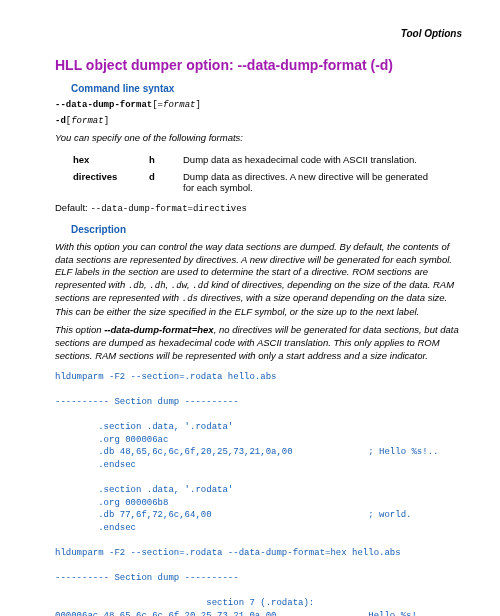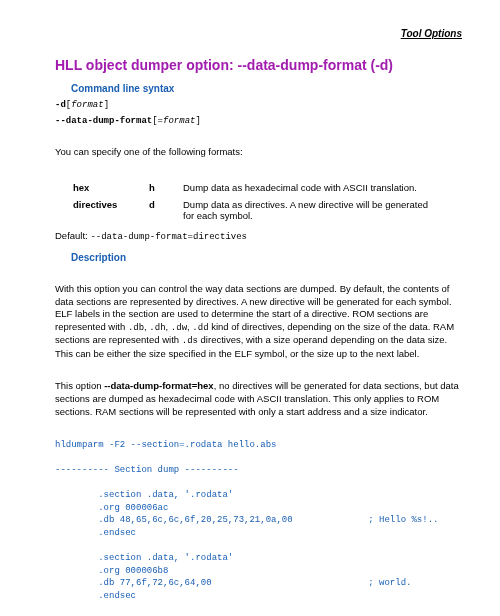--- a/index.html
+++ b/index.html
@@ -14,21 +14,20 @@
   .page {
     padding: 28px 38px 20px 55px;
     box-sizing: border-box;
   }
   .header-right {
     text-align: right;
     font-style: italic;
     font-weight: bold;
     font-size: 10px;
     margin-bottom: 18px;
-    text-decoration: underline;
   }
   h1 {
     color: #a21caf;
     font-size: 14px;
     font-weight: bold;
     margin: 0 0 10px 0;
   }
   h2 {
     color: #1a5fb4;
     font-size: 10px;
@@ -40,21 +39,22 @@
     font-size: 9px;
   }
   .syntax-line {
     font-family: "Courier New", monospace;
     font-size: 9px;
     margin: 6px 0;
   }
   p {
     font-size: 9.5px;
     line-height: 1.35;
-    margin: 20px 0;
+    margin: 6px 0;
+    font-style: italic;
   }
   table.fmt {
     border-collapse: collapse;
     margin: 6px 0 6px 18px;
     width: 92%;
   }
   table.fmt td {
     vertical-align: top;
     font-size: 9.5px;
     padding: 3px 6px 3px 0;
@@ -87,25 +87,25 @@
 
 <div class="page">
 
   <div class="header-right">Tool Options</div>
 
   <h1>HLL object dumper option: --data-dump-format (-d)</h1>
 
   <h2>Command line syntax</h2>
 
   <div class="syntax-line">
-    <span class="bold">-d</span><span>[</span><span class="ital">format</span><span>]</span>
+    <span class="bold">--data-dump-format</span><span>[=</span><span class="ital">format</span><span>]</span>
   </div>
 
   <div class="syntax-line">
-    <span class="bold">--data-dump-format</span><span>[=</span><span class="ital">format</span><span>]</span>
+    <span class="bold">-d</span><span>[</span><span class="ital">format</span><span>]</span>
   </div>
 
   <p>You can specify one of the following formats:</p>
 
   <table class="fmt">
     <tbody>
         <tr>
       <td class="key">hex</td>
       <td class="short">h</td>
       <td>Dump data as hexadecimal code with ASCII translation.</td>

